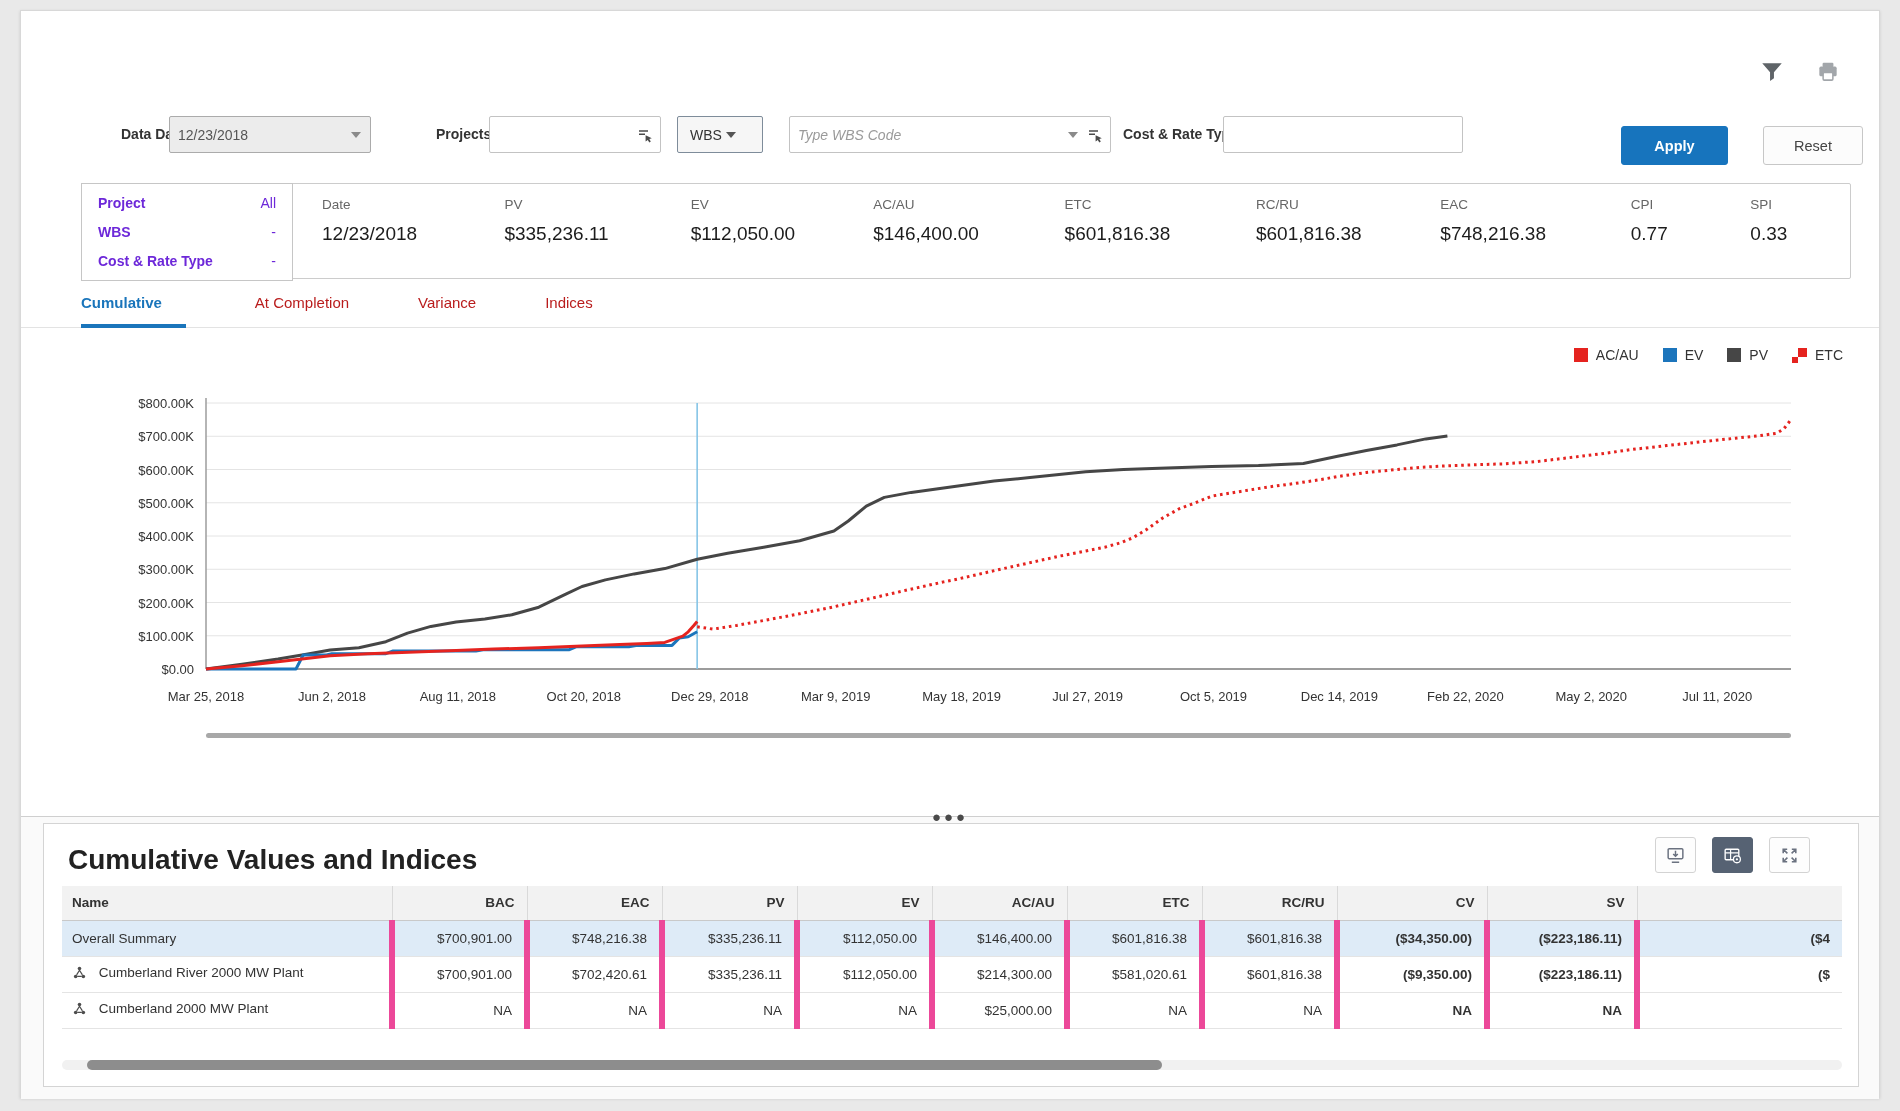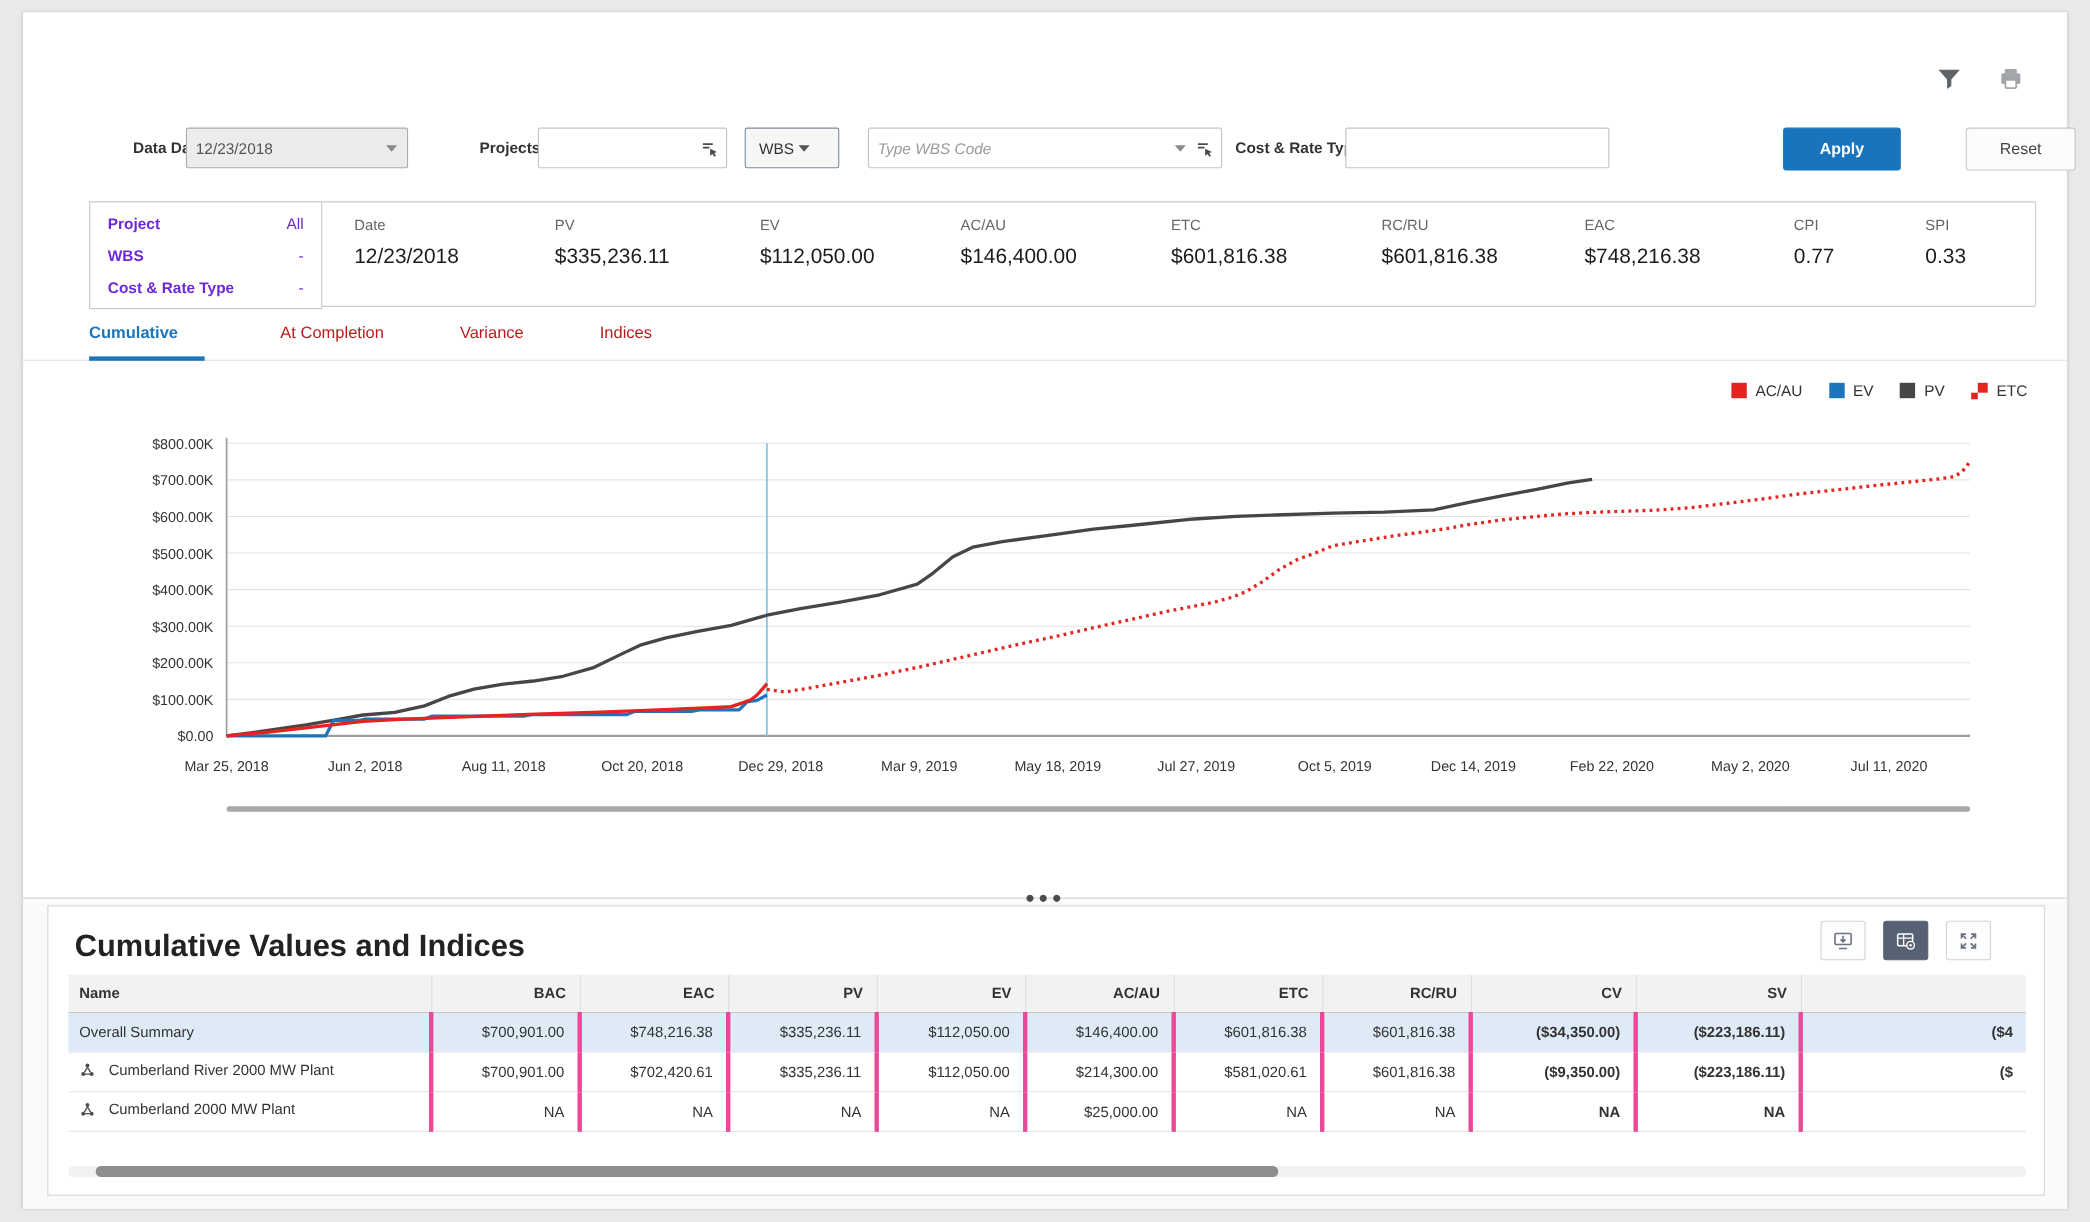--- a/index.html
+++ b/index.html
@@ -14,23 +14,23 @@
   
   .fbar { position:absolute; left:0; top:104px; width:100%; height:46px; }
   .fbar .lbl { position:absolute; top:0; line-height:38px; font-size:14px; font-weight:bold; color:#333;margin-left:40px; }
   .field { position:absolute; top:1px; height:37px; border:1px solid #c3c3c3; background:#fff; border-radius:2px; display:flex; align-items:center; }
   .field input { border:none; outline:none; flex:1; height:100%; padding:0 8px; font-size:14px; font-family:"Liberation Sans",sans-serif; color:#555; background:transparent; min-width:0; }
   .field input::placeholder { font-style:italic; color:#9a9a9a; }
   .field.disabled { background:#ececec; border-color:#ababab; }
   .caret { width:0; height:0; border-left:5px solid transparent; border-right:5px solid transparent; border-top:6px solid #8a8a8a; margin:0 9px 0 4px; }
   .btn-wbs { position:absolute; top:1px; height:37px; background:#f6f6f6; border:1px solid #7e8c9a; border-radius:2px; font-size:14px; color:#333; display:flex; align-items:center; padding:0 4px 0 12px; cursor:pointer; }
   .btn-wbs .caret { border-top-color:#555; }
-  .btn { position:absolute; top:1px; height:39px; border-radius:3px; font-size:14.5px; display:flex; align-items:center; justify-content:center; cursor:pointer; }
+  .btn { position:absolute; top:11px; height:39px; border-radius:3px; font-size:14.5px; display:flex; align-items:center; justify-content:center; cursor:pointer; }
   .btn-apply { background:#1774bd; color:#fff; font-weight:bold; border:1px solid #1774bd; }
-  .btn-reset { background:#fcfcfc; color:#444; border:1px solid #c7c7c7;margin-left:24px; }
+  .btn-reset { background:#fcfcfc; color:#444; border:1px solid #c7c7c7; }
 
   
   .sum { position:absolute; left:60px; top:172px; width:1770px; height:96px; border:1px solid #cccccc; border-radius:2px; background:#fff; }
   .sum-left { position:absolute; left:-1px; top:-1px; width:212px; height:98px; border:1px solid #c6c6c6; background:#fff; padding:11px 16px; display:flex; flex-direction:column; justify-content:space-between; }
   .sum-left .row { display:flex; justify-content:space-between; font-size:14px; color:#6d28d9; }
   .sum-left .row b { font-weight:bold; }
   .metrics { position:absolute; left:240px; top:0; right:0; height:100%; display:flex; padding-top:13px; }
   .metric .ml { font-size:13.5px; color:#666; margin-bottom:11px; }
   .metric .mv { font-size:19px; color:#1c1c1c; }
 
@@ -60,21 +60,21 @@
   .tpanel { position:absolute; left:22px; top:812px; width:1816px; height:264px; background:#fff; border:1px solid #d4d4d4; }
   .tpanel h2 { position:absolute; left:24px; top:20px; font-size:28px; font-weight:700; color:#222; }
   .tbtns { position:absolute; right:48px; top:13px; display:flex; gap:16px; }
   .tbtn { width:41px; height:36px; border:1px solid #d3d3d3; border-radius:3px; background:#fdfdfd; display:flex; align-items:center; justify-content:center; cursor:pointer; }
   .tbtn.active { background:#566273; border-color:#566273; }
   .tblwrap { position:absolute; left:18px; top:62px; width:1780px; overflow:hidden; }
   table { border-collapse:collapse; table-layout:fixed; width:1780px; font-size:13.5px; color:#333; }
   th { background:#f2f2f2; font-weight:bold; text-align:right; height:34px; padding:0 12px; border-right:1px solid #d9d9d9; border-bottom:1px solid #c9c9c9; white-space:nowrap; overflow:hidden; }
   th:first-child { text-align:left; padding-left:10px; }
   th:last-child { border-right:none; }
-  td { height:36px; padding:0 12px; text-align:right; border-bottom:1px solid #e4e4e4; border-right:4px solid #ec4899; white-space:nowrap; overflow:hidden; }
+  td { height:36px; padding:0 12px; text-align:right; border-bottom:1px solid #e4e4e4; border-right:6px solid #ec4899; white-space:nowrap; overflow:hidden; }
   td:last-child { border-right:none; }
   td.name { text-align:left; padding-left:10px; }
   td.name .picon { display:inline-block; vertical-align:-3px; margin-right:8px; }
   tr.selected td { background:#deebf7; }
   td.b { font-weight:bold; }
   .tscroll-track { position:absolute; left:18px; top:236px; width:1780px; height:10px; background:#f1f1f1; border-radius:5px; }
   .tscroll-thumb { position:absolute; left:25px; top:0; width:1075px; height:10px; background:#8d8d8d; border-radius:5px; cursor:pointer; }
 </style>
 </head>
 <body>

